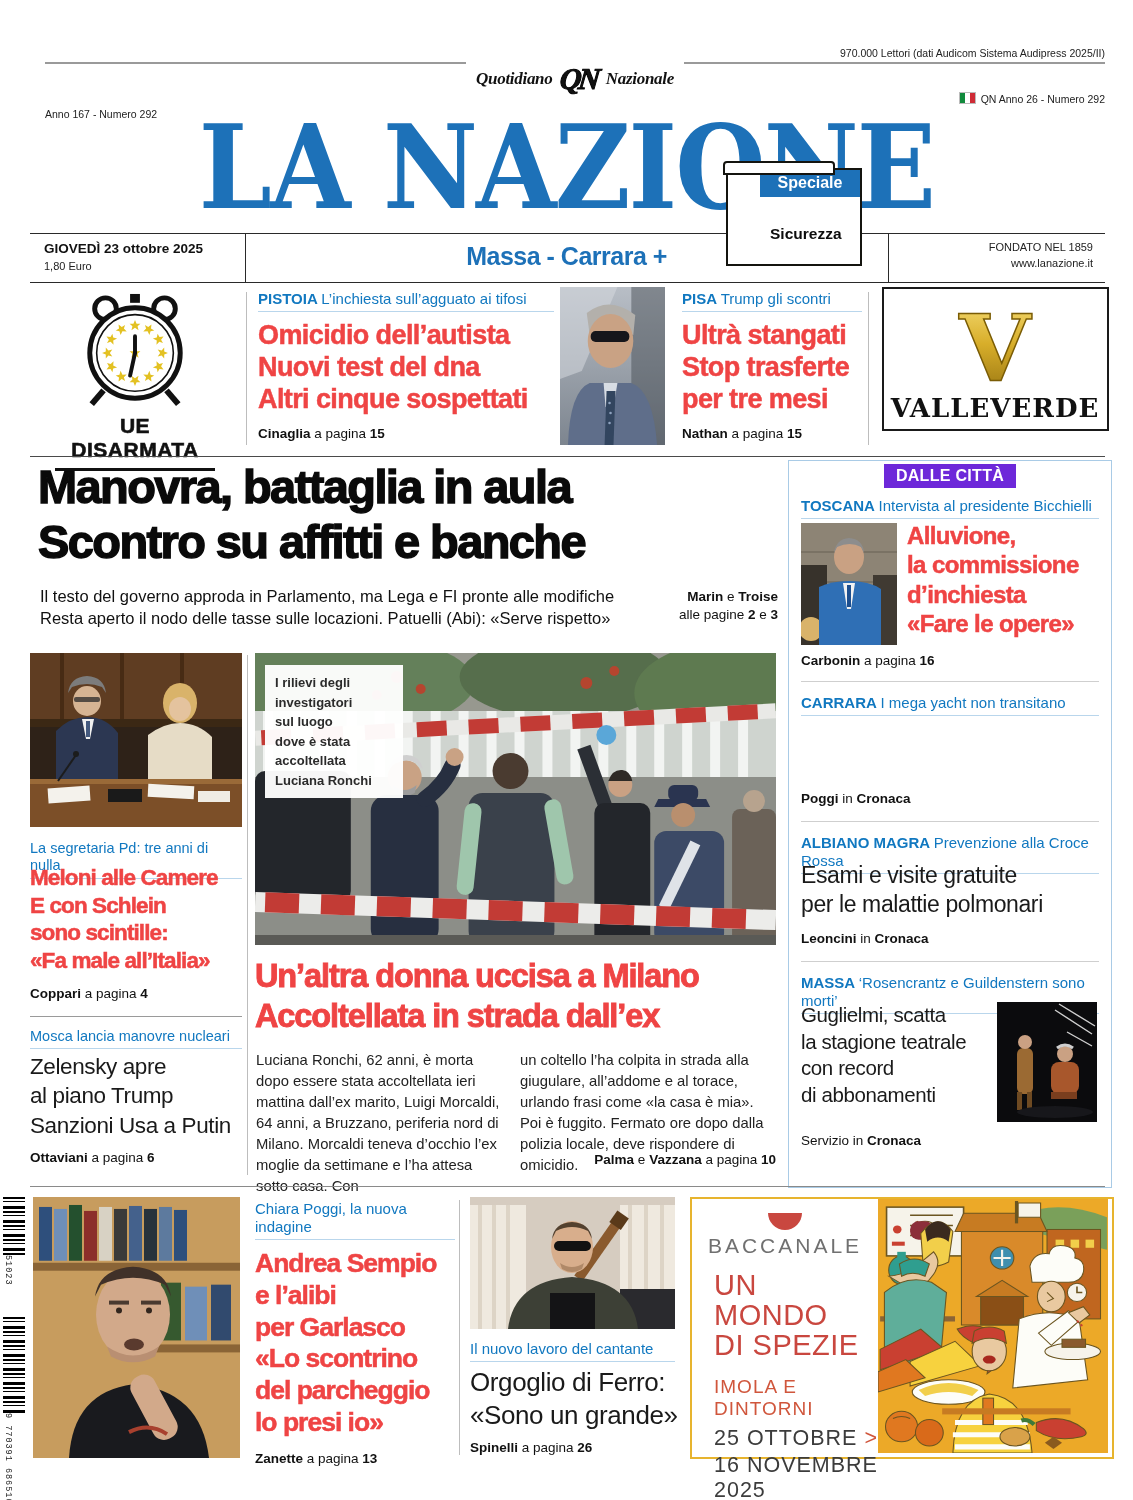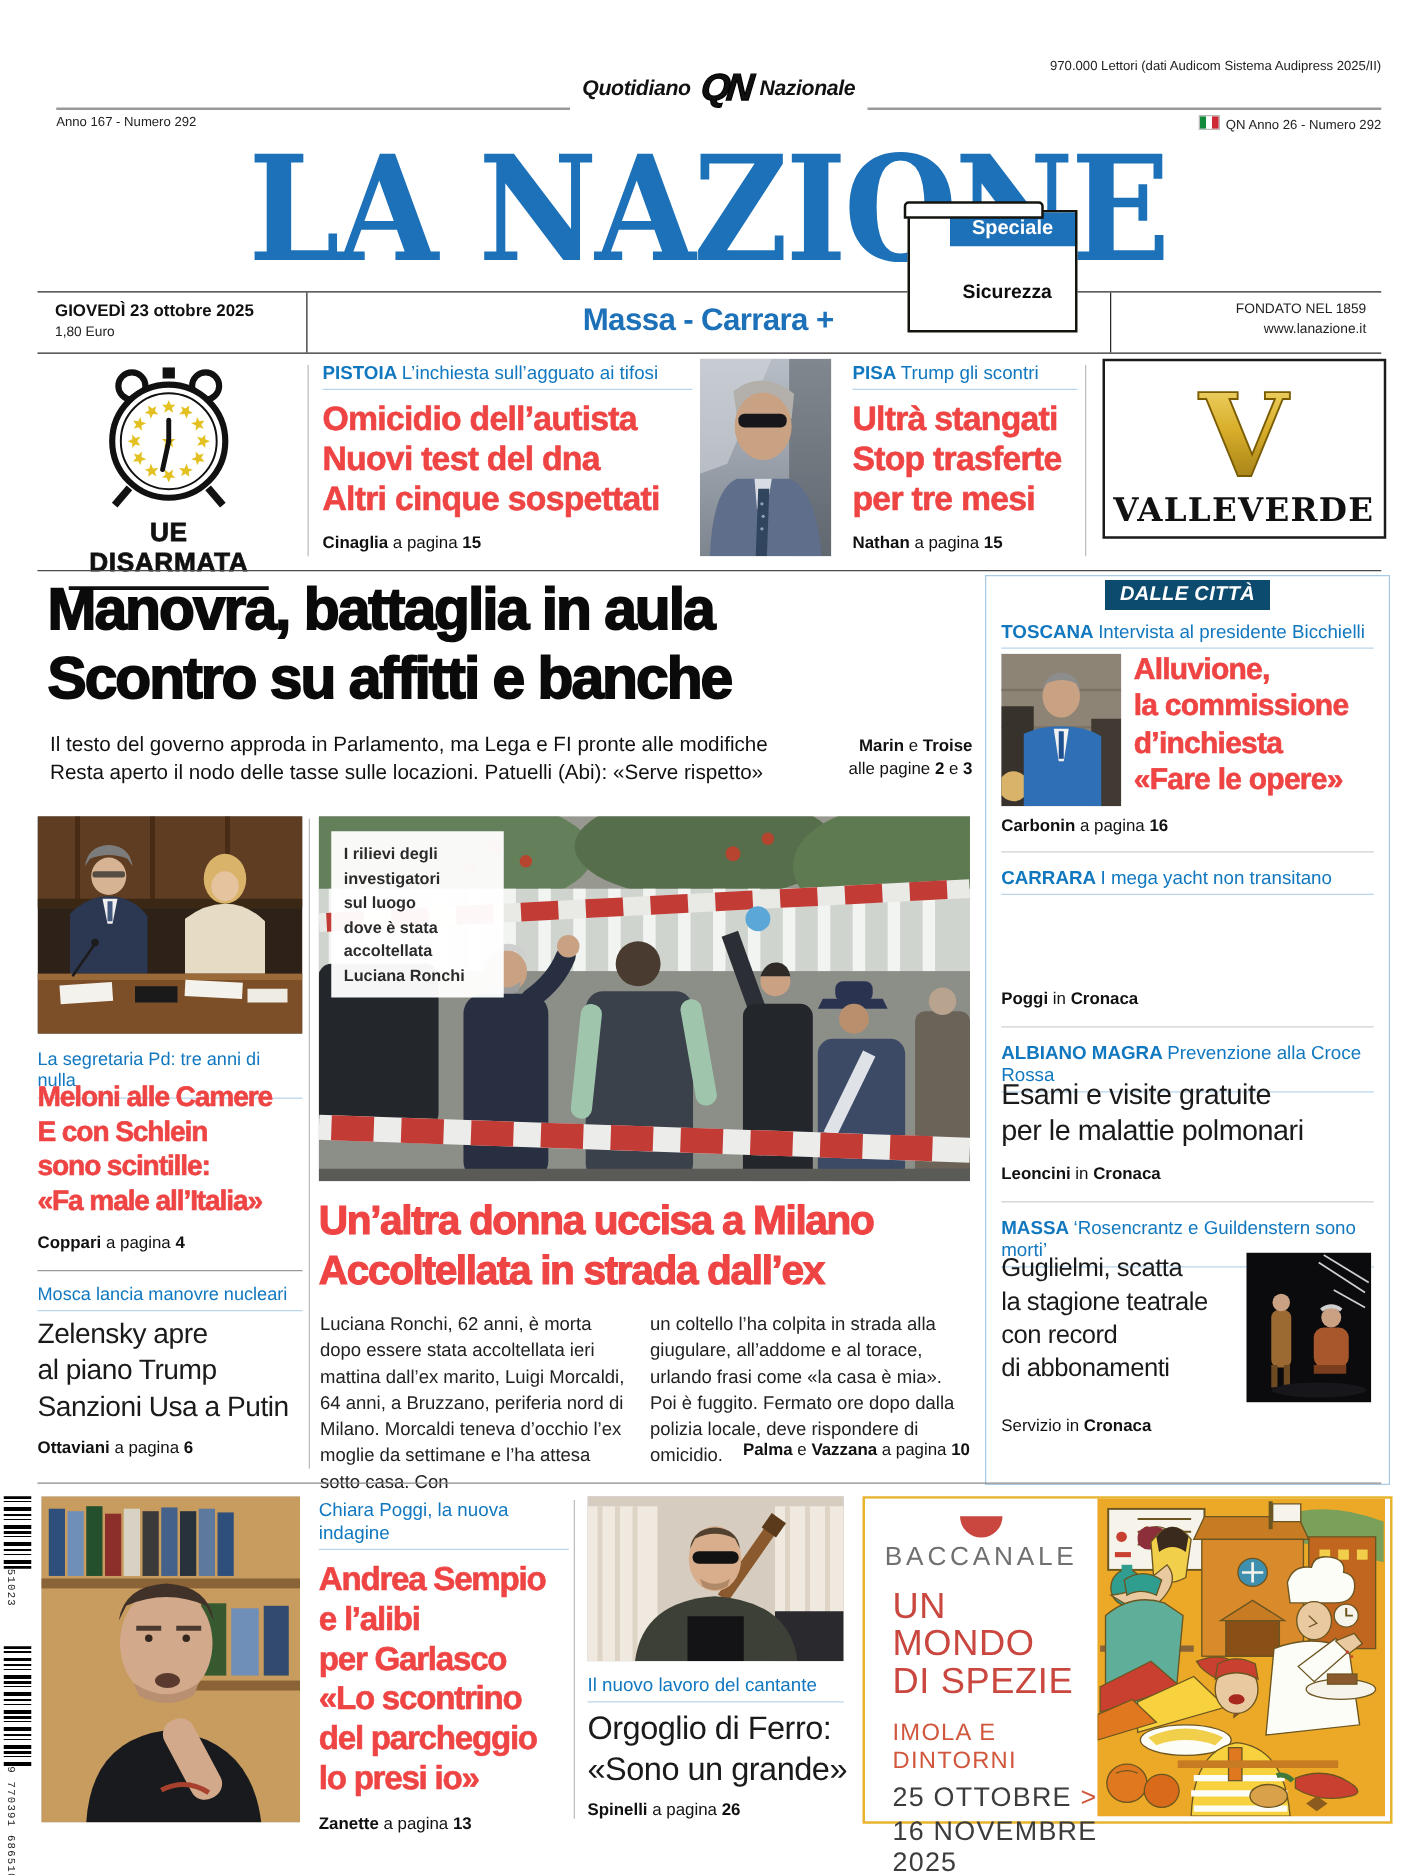--- a/index.html
+++ b/index.html
@@ -3,21 +3,21 @@
 <meta charset="utf-8">
 <style>
   html,body{margin:0;padding:0;background:#e9e9e9;}
   .page{position:relative;width:1133px;height:1500px;background:#fff;margin:0 auto;
         font-family:"Liberation Sans",sans-serif;color:#111;overflow:hidden;}
   .abs{position:absolute;}
   .pre{white-space:pre-line;}
   b{font-weight:700;}
   
   .readers{font-size:10.5px;color:#222;text-align:right;}
-  .brandrow{display:flex;align-items:flex-end;}
+  .brandrow{display:flex;align-items:flex-start;font-family:Liberation Serif, serif;}
   .brandline{height:2px;background:#9a9a9a;flex:1;}
   .brandtxt{font-size:17px;font-weight:700;font-style:italic;letter-spacing:-.3px;padding:0 10px;display:flex;align-items:center;gap:8px;}
   .qnlogo{font-size:30px;font-weight:700;font-style:italic;letter-spacing:-3px;transform:skewX(-6deg);-webkit-text-stroke:1px #000;}
   .issue{font-size:10.5px;color:#222;}
   .flag{display:inline-block;width:15px;height:10px;border:1px solid #bbb;vertical-align:-1px;
         background:linear-gradient(90deg,#118a3c 0 33%,#fff 33% 66%,#cf2b36 66%);margin-right:5px;}
   
   .masthead{font-family:"DejaVu Serif",serif;font-weight:700;color:#1d71b8;font-size:104px;
             letter-spacing:-2px;transform:scaleY(1.12);transform-origin:top;white-space:nowrap;text-align:center;width:100%;}
   .speciale{background:#fff;border:2px solid #14140f;z-index:5;padding-left:32px;}
@@ -40,21 +40,21 @@
   .hdiv{height:1px;background:#cfcfcf;}
   .rule{height:1px;background:#4a4a4a;}
   .ph{overflow:hidden;background:#ccc;}
   .ph svg{display:block;width:100%;height:100%;}
   
   .leadh{font-size:47px;font-weight:700;-webkit-text-stroke:1.4px;letter-spacing:-1.6px;line-height:1.08;color:#0a0a0a;white-space:nowrap;}
   .leadsub{font-size:16.5px;line-height:1.35;color:#111;}
   .leadby{font-size:13.5px;text-align:right;line-height:1.3;}
   
   .dcbox{border:1px solid #a9cbe6;background:#fff;}
-  .dcbadge{background:#0c4a6e;color:#fff;font-weight:700;font-size:16px;padding:3px 12px 4px;letter-spacing:.3px;font-style:italic;}
+  .dcbadge{background:#6d28d9;color:#fff;font-weight:700;font-size:16px;padding:3px 12px 4px;letter-spacing:.3px;}
   
   .capbox{background:rgba(255,255,255,.96);color:#2b2b2b;font-weight:700;font-size:13px;line-height:1.5;padding:8px 10px;}
   
   .bodytxt{font-size:14.8px;line-height:1.42;color:#222;}
   
   .adbox{border:2px solid #e7b42e;background:#fff;}
   .bacc-brand{font-size:21px;color:#707070;letter-spacing:3px;font-stretch:condensed;}
   .bacc-title{font-size:29px;font-weight:400;color:#c9473f;line-height:1.04;letter-spacing:.5px;font-stretch:condensed;}
   .bacc-area{font-size:19px;color:#d0563c;letter-spacing:1px;font-stretch:condensed;}
   .bacc-date{font-size:21.5px;color:#3c3c3c;letter-spacing:1px;font-stretch:condensed;}
@@ -72,21 +72,21 @@
   <div class="abs readers" style="right:28px;top:47px;width:420px;">970.000 Lettori  (dati Audicom Sistema Audipress 2025/II)</div>
   <div class="abs brandrow" style="left:45px;right:28px;top:62px;height:26px;">
     <div class="brandline"></div>
     <div class="brandtxt">
       <span>Quotidiano</span>
       <span class="qnlogo">QN</span>
       <span>Nazionale</span>
     </div>
     <div class="brandline"></div>
   </div>
-  <div class="abs issue" style="left:45px;top:92px;text-align:center;">Anno 167 - Numero 292</div>
+  <div class="abs issue" style="left:45px;top:108px;text-align:center;">Anno 167 - Numero 292</div>
   <div class="abs issue" style="right:28px;top:92px;">
     <span class="flag"></span><span>QN Anno 26 - Numero 292</span>
   </div>
 
   <div class="abs masthead" style="left:0;top:98px;">LA NAZIONE</div>
 
   <div class="abs speciale" style="left:726px;top:168px;width:100px;height:94px;">
     <div class="booktop"></div>
     <div class="band">Speciale</div>
     <div class="sub">Sicurezza</div>

